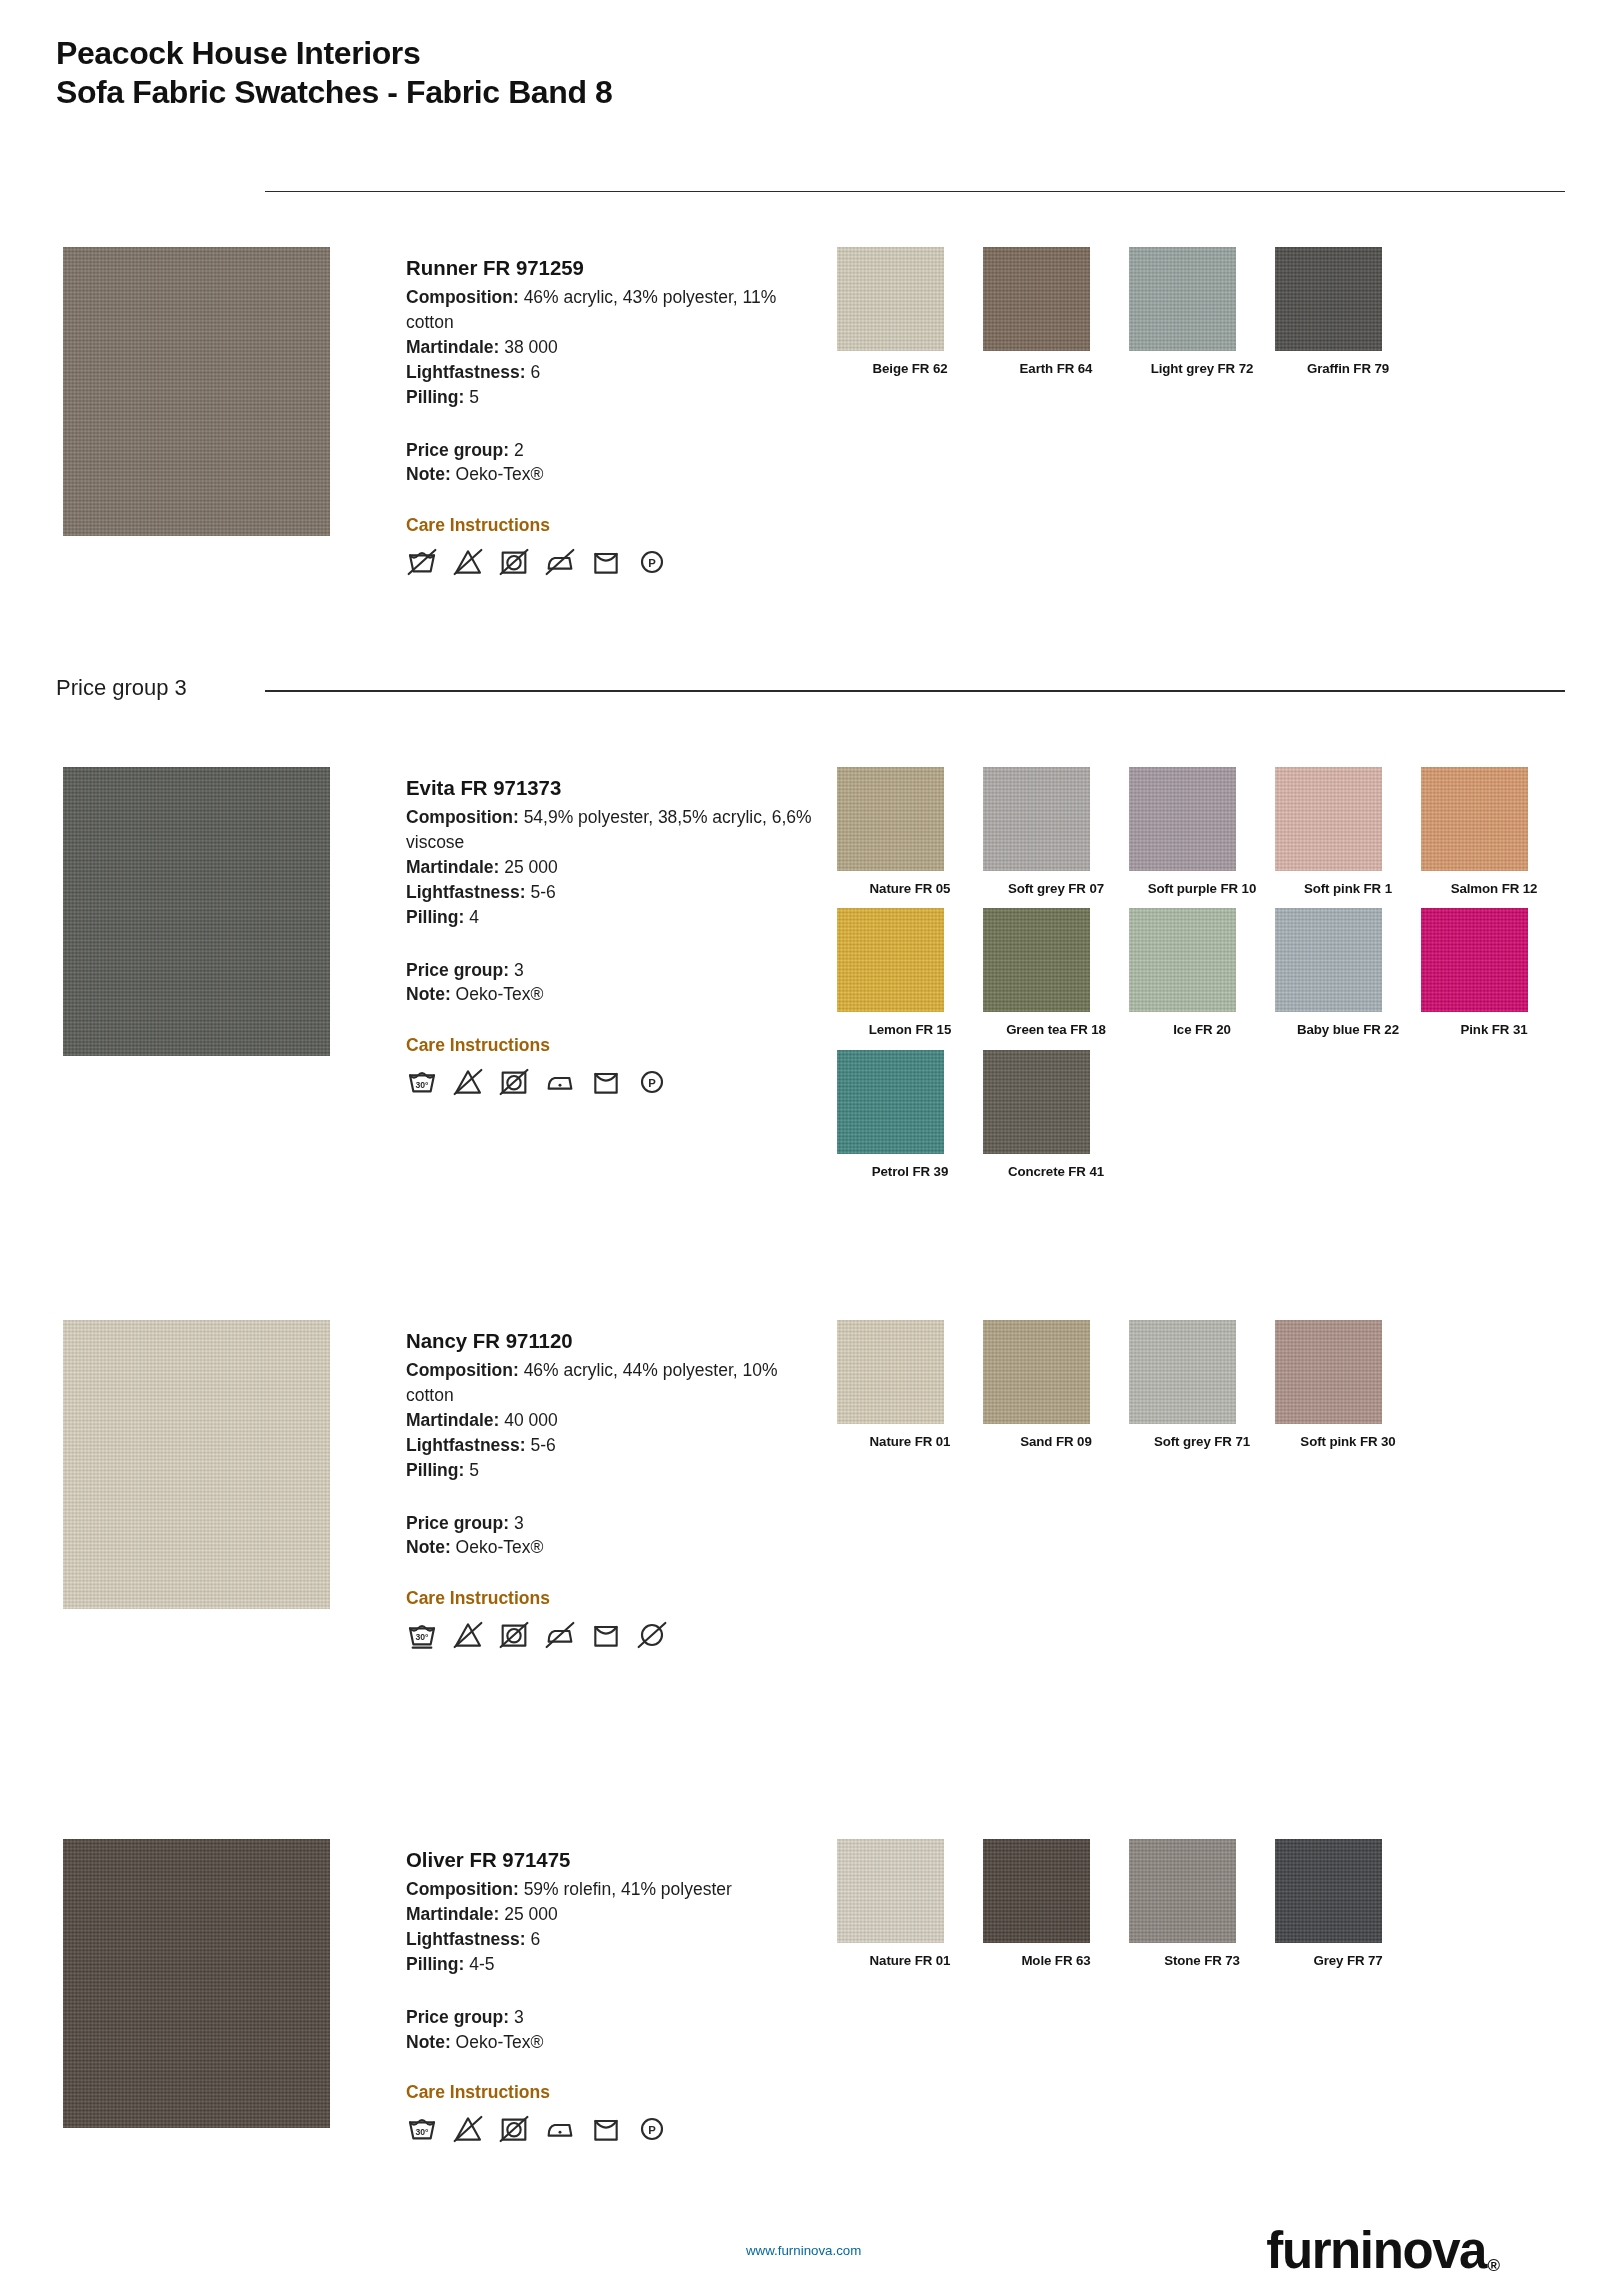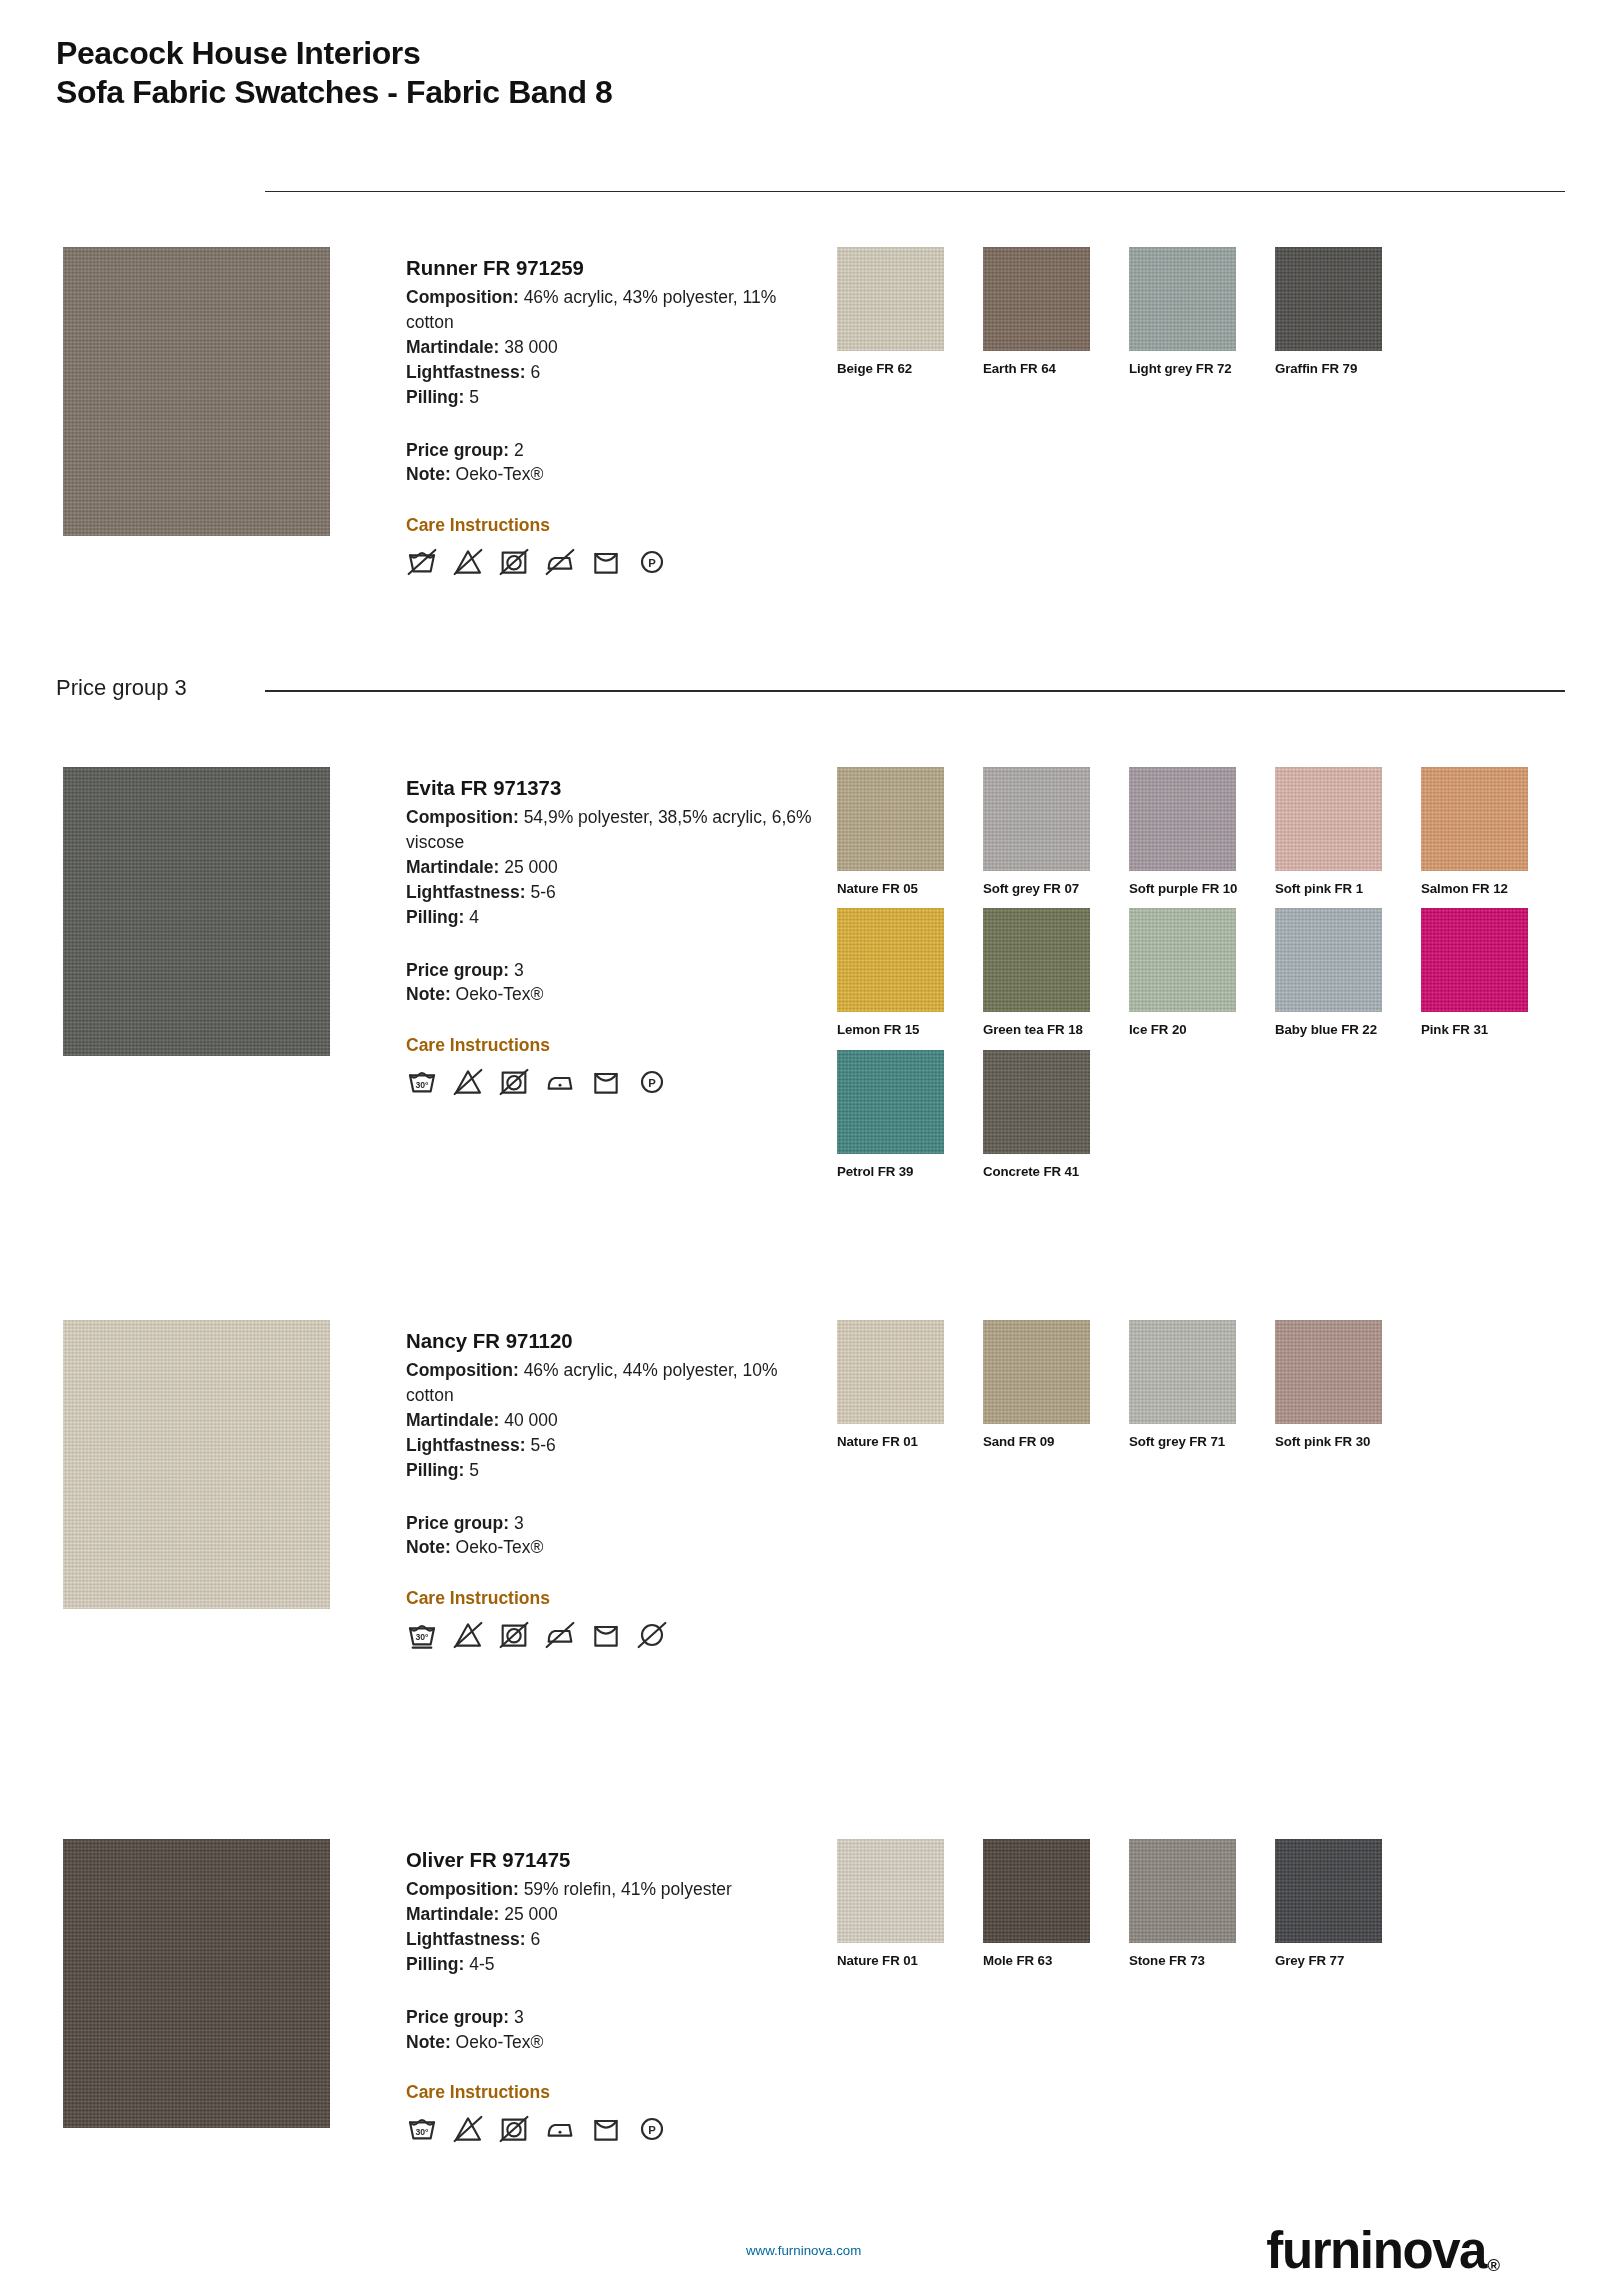--- a/index.html
+++ b/index.html
@@ -33,21 +33,21 @@
   .info { position: absolute; left: 406px; top: 8px; width: 407px; }
   .fab-name { font-size: 20.4px; font-weight: 700; color: #151515; line-height: 1.35; margin-bottom: 2.8px; }
   .spec { font-size: 17.5px; line-height: 1.42; color: #1d1d1d; }
   .spec b { font-weight: 700; }
   .spec-gap { height: 28px; }
   .care-title { font-size: 17.5px; font-weight: 700; color: #a16207; margin-bottom: 9.8px; }
   .care-row { display: flex; align-items: center; gap: 14px; }
   .care-row svg { display: block; }
 
   
-  .colors { position: absolute; left: 837px; top: 0; width: 744px; }
+  .colors { position: absolute; left: 837px; top: 0; width: 744px; text-align: center; }
   .color-row { display: flex; gap: 0; margin-bottom: 12.6px; }
   .color-cell { width: 146px; }
   .color-chip {
     width: 107px; height: 104px;
     background-repeat: repeat;
     border: 0;
   }
   .color-label { font-size: 13.3px; font-weight: 700; color: #141414; margin-top: 9.8px; letter-spacing: -0.1px; white-space: nowrap; }
 
   

